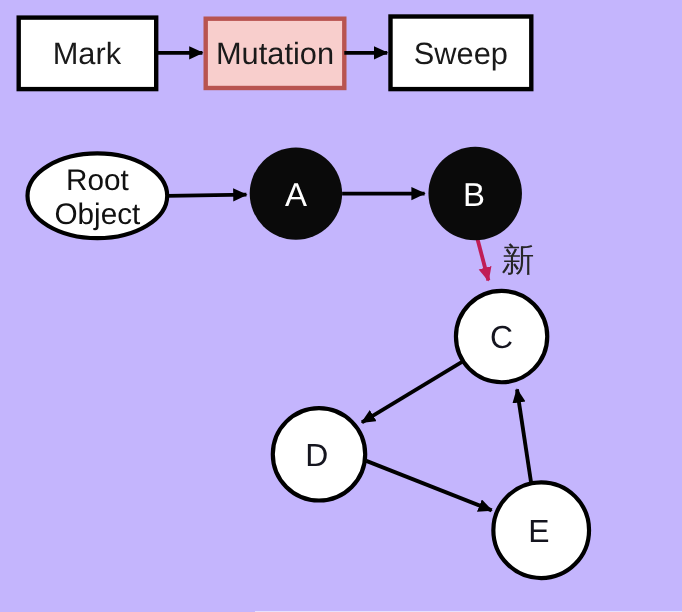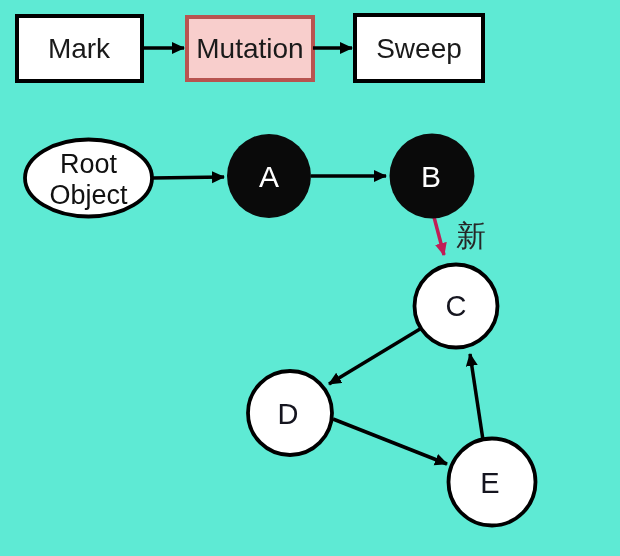--- a/index.html
+++ b/index.html
@@ -4,21 +4,21 @@
 <style>
   html, body {
     margin: 0;
     padding: 0;
     background: #ffffff;
   }
   .page {
     position: relative;
     width: 620px;
     height: 556px;
-    background: #5eead4;
+    background: #c4b5fd;
     overflow: hidden;
     font-family: "Liberation Sans", sans-serif;
   }
   svg text {
     font-family: "Liberation Sans", sans-serif;
     user-select: none;
   }
   .flow-box {
     fill: #ffffff;
     stroke: #000000;

